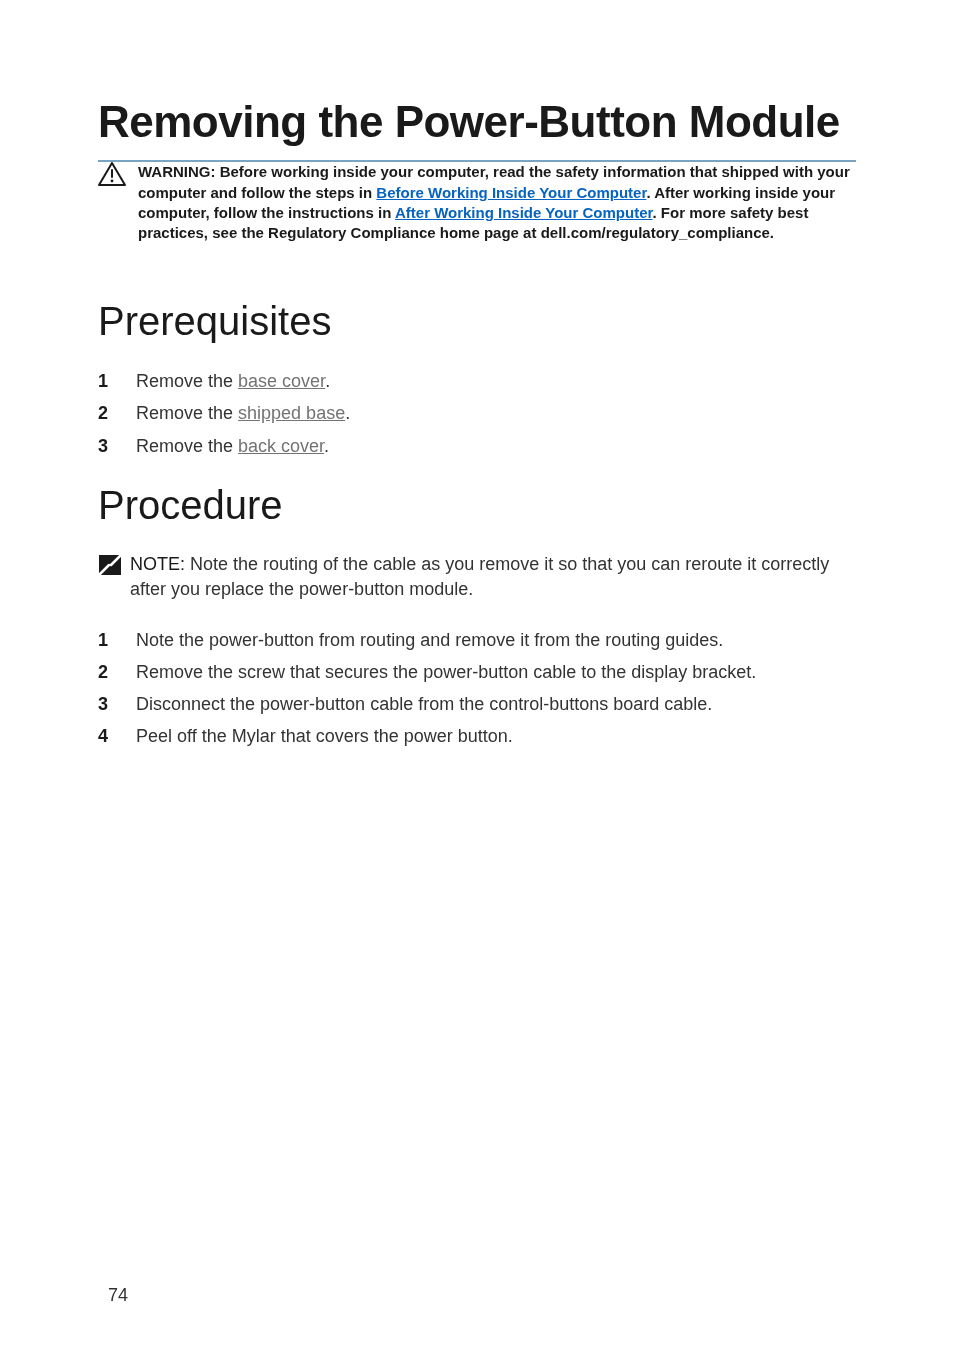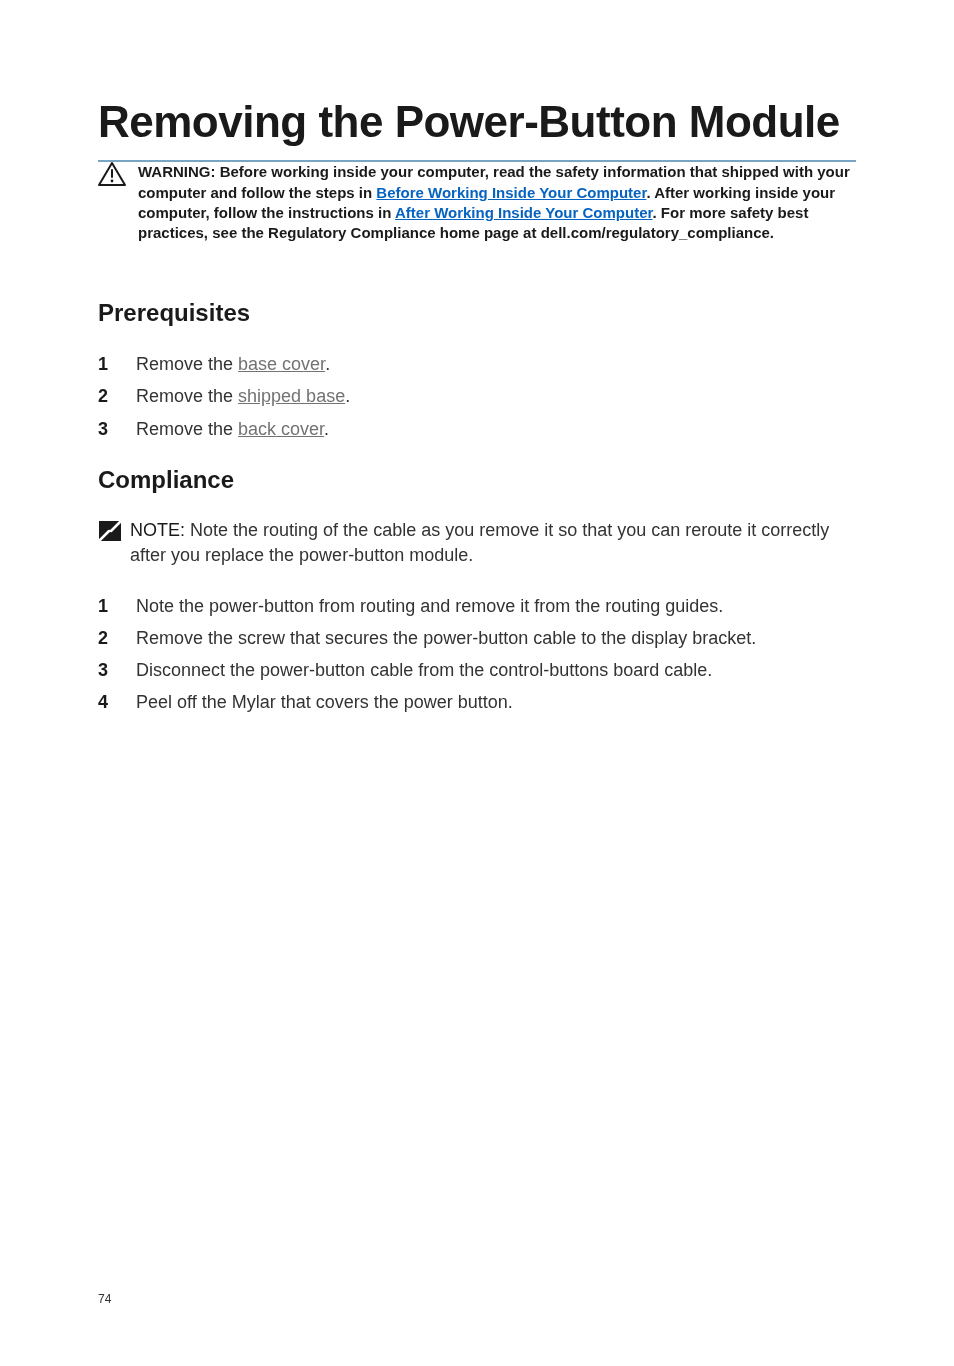--- a/index.html
+++ b/index.html
@@ -41,22 +41,22 @@
       font-weight: 700;
       line-height: 1.35;
       color: #1a1a1a;
     }
     .callout-text .link {
       color: #0563c1;
       text-decoration: underline;
       font-weight: 700;
     }
     .section-heading {
-      font-size: 24px;
-      font-weight: 700;
+      font-size: 40px;
+      font-weight: 400;
       color: #1a1a1a;
       margin-bottom: 24px;
     }
     .section-heading.mt {
       margin-top: 10px;
     }
     .ordered-list {
       list-style: none;
       margin-bottom: 24px;
     }
@@ -97,22 +97,22 @@
       line-height: 1.42;
       color: #333;
     }
     .note-label {
       font-weight: 400;
       color: #1a1a1a;
     }
     .page-number {
       position: absolute;
       bottom: 60px;
-      left: 98px;
-      font-size: 12px;
+      left: 108px;
+      font-size: 18px;
       color: #333;
     }
   </style>
 </head>
 <body>
 
 <h1 class="page-title">Removing the Power-Button Module</h1>
 
 <div class="callout">
   <span class="callout-icon">
@@ -143,21 +143,21 @@
     </span>
   </li>
   <li>
     <span class="num">3</span>
     <span class="body">
       <span>Remove the </span><a href="#" class="inline-link">back cover</a><span>.</span>
     </span>
   </li>
 </ol>
 
-<h2 class="section-heading mt">Compliance</h2>
+<h2 class="section-heading mt">Procedure</h2>
 
 <div class="note-block">
   <span class="note-icon">
     <svg viewBox="0 0 24 22" width="24" height="22">
       <path d="M1 1 L23 1 L23 21 L1 21 Z" fill="#1a1a1a"></path>
       <path d="M23 1 L13 11 M1 21 L11 11" stroke="#ffffff" stroke-width="2.5" stroke-linecap="round"></path>
     </svg>
   </span>
   <p class="note-text">
     <span class="note-label">NOTE:</span><span> Note the routing of the cable as you remove it so that you can reroute it correctly after you replace the power-button module.</span>

